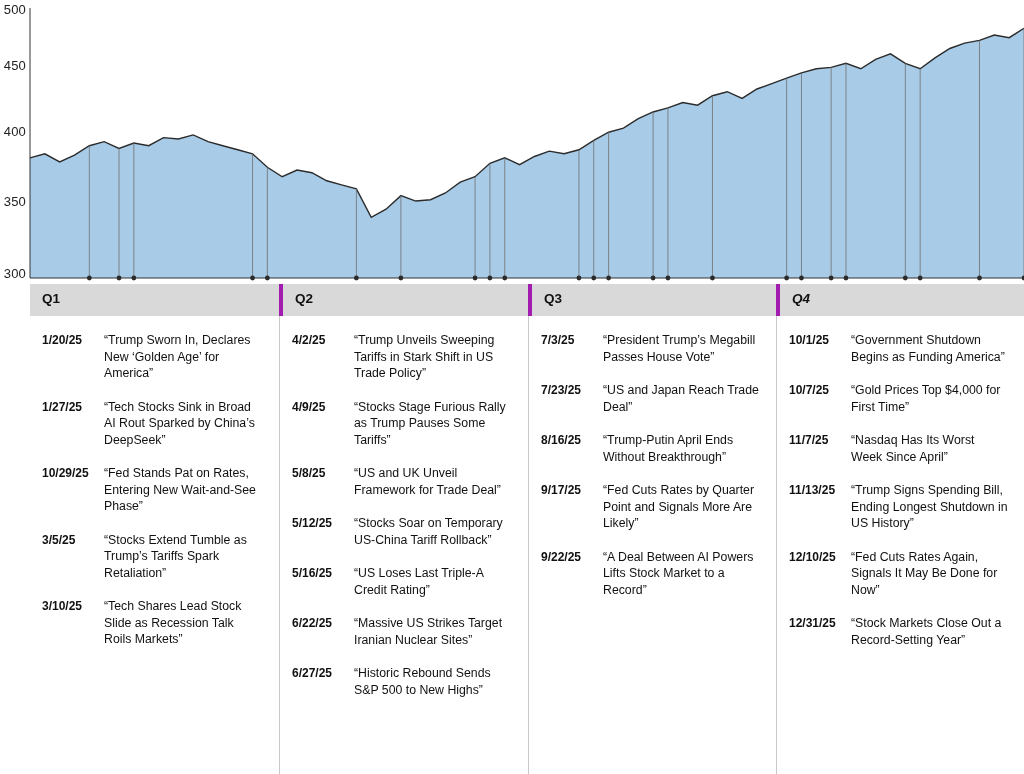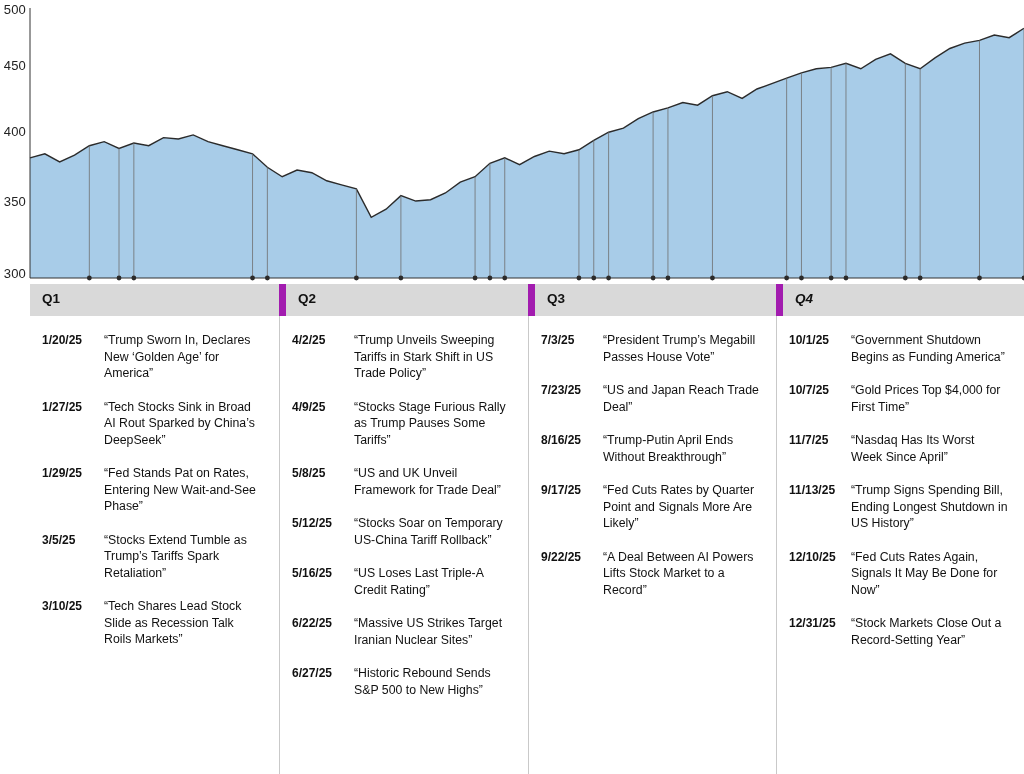--- a/index.html
+++ b/index.html
@@ -53,21 +53,21 @@
     background: #d9d9d9;
     display: flex;
   }
   .quarter-cell {
     position: relative;
     box-sizing: border-box;
     padding: 7px 0 0 12px;
     font-size: 13.5px;
     font-weight: bold;
     color: #111;
-    border-left: 7px solid #a21caf;
+    border-left: 4px solid #a21caf;
   }
   .quarter-cell:first-child { border-left: none; }
 
   
   #columns {
     position: absolute;
     left: 30px;
     top: 316px;
     width: 994px;
     height: 458px;
@@ -190,21 +190,21 @@
     <div class="col" style="width:249px;">
       <div class="event">
         <div class="event-date">1/20/25</div>
         <div class="event-head">“Trump Sworn In, Declares New ‘Golden Age’ for America”</div>
       </div>
       <div class="event">
         <div class="event-date">1/27/25</div>
         <div class="event-head">“Tech Stocks Sink in Broad AI Rout Sparked by China’s DeepSeek”</div>
       </div>
       <div class="event">
-        <div class="event-date">1/29/25</div>
+        <div class="event-date">10/29/25</div>
         <div class="event-head">“Fed Stands Pat on Rates, Entering New Wait-and-See Phase”</div>
       </div>
       <div class="event">
         <div class="event-date">3/5/25</div>
         <div class="event-head">“Stocks Extend Tumble as Trump’s Tariffs Spark Retaliation”</div>
       </div>
       <div class="event">
         <div class="event-date">3/10/25</div>
         <div class="event-head">“Tech Shares Lead Stock Slide as Recession Talk Roils Markets”</div>
       </div>

